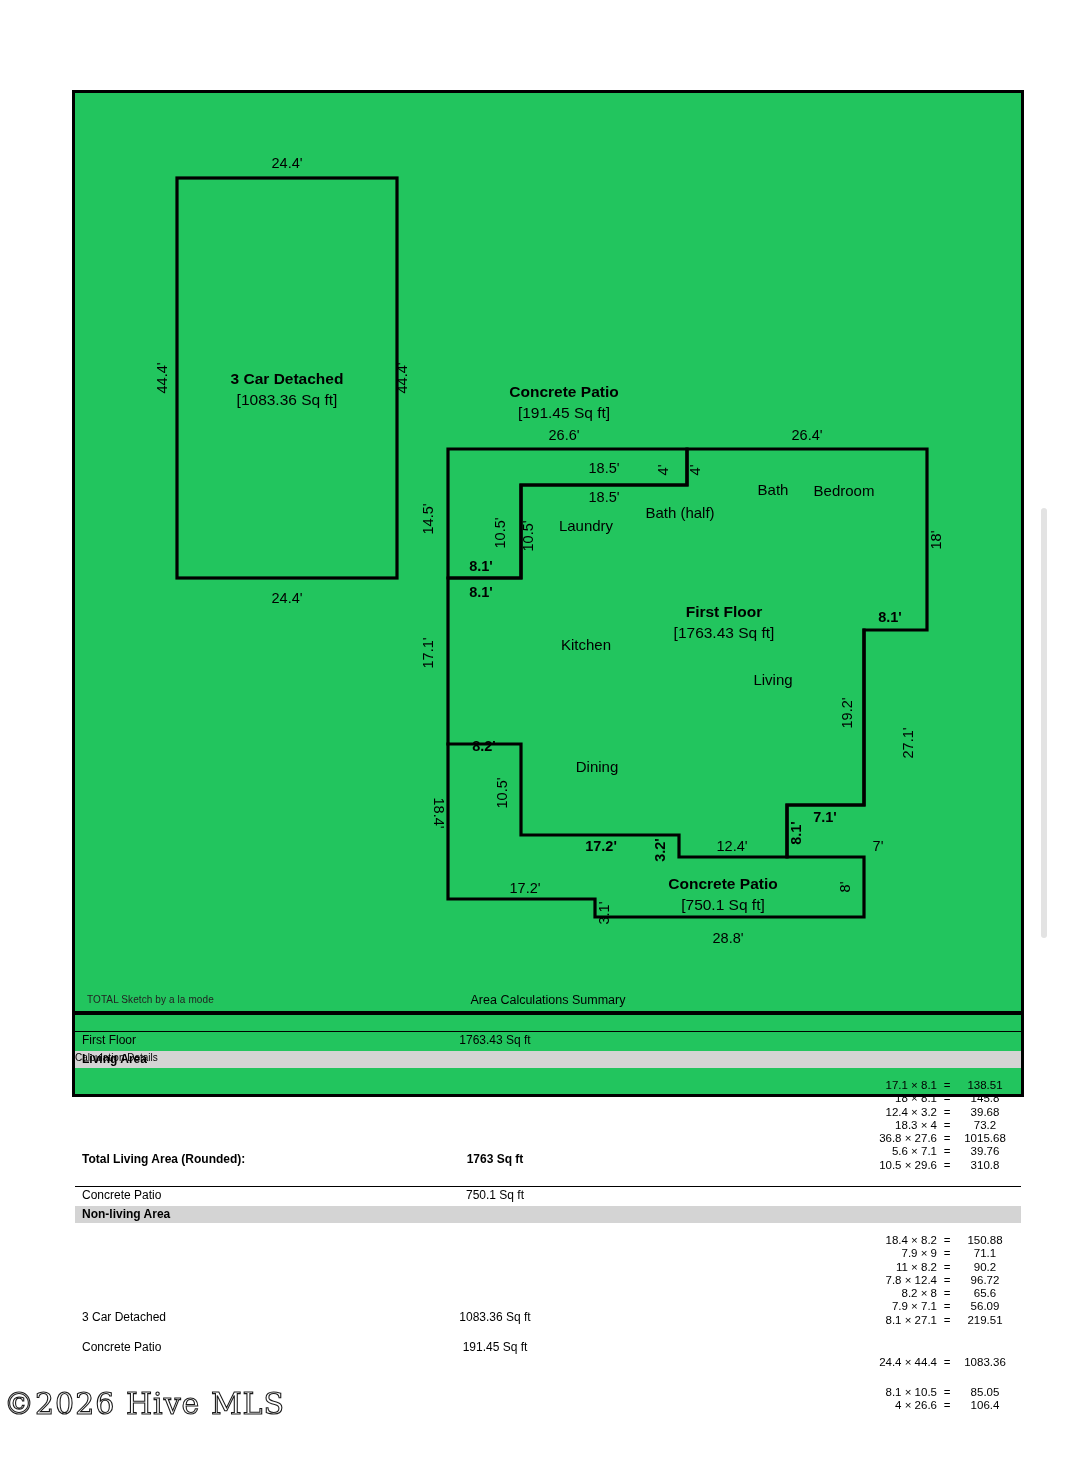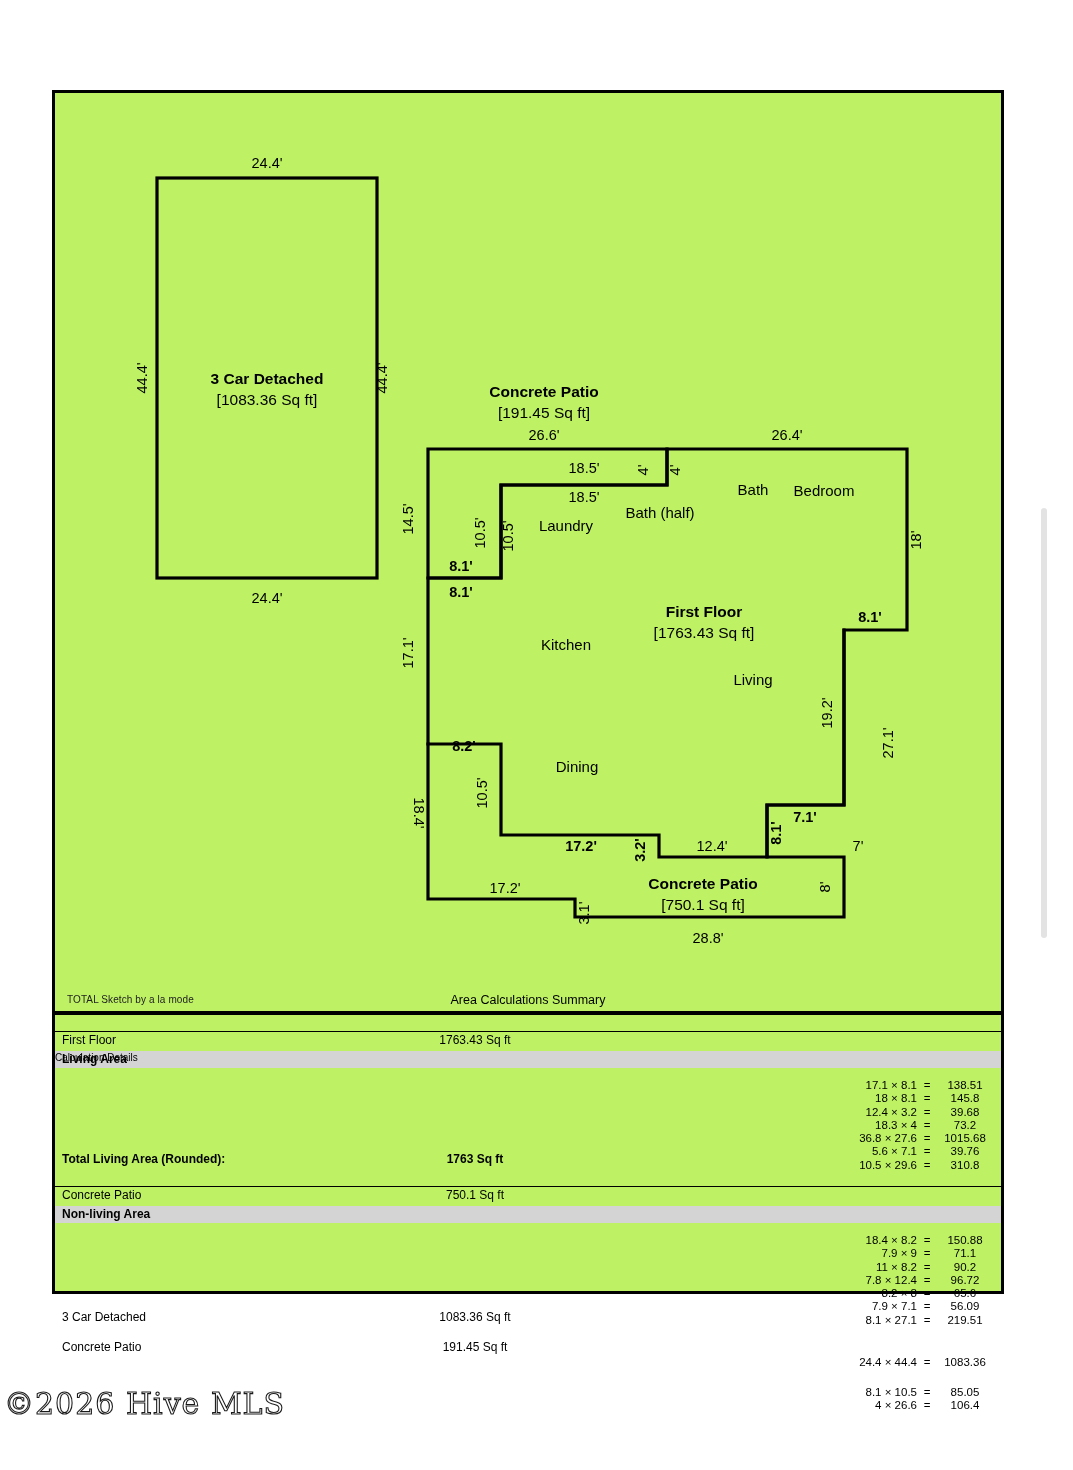--- a/index.html
+++ b/index.html
@@ -6,22 +6,22 @@
   html,body{margin:0;padding:0;background:#ffffff;}
   body{
     width:1073px;height:1470px;position:relative;overflow:hidden;
     font-family:"Liberation Sans","DejaVu Sans",sans-serif;
     color:#000;
   }
   #page{position:absolute;left:0;top:0;width:1073px;height:1470px;background:#fff;}
 
   
   #sheet{
-    position:absolute;left:52px;top:90px;width:952px;height:1204px;
-    border:3px solid #000;background:#bef264;box-sizing:border-box;
+    position:absolute;left:72px;top:90px;width:952px;height:1007px;
+    border:3px solid #000;background:#22c55e;box-sizing:border-box;
   }
 
   
   #sketch{position:absolute;left:0;top:0;width:946px;height:900px;}
   #sketch svg{display:block;}
 
   .dimtxt{font-family:"Liberation Sans","DejaVu Sans",sans-serif;font-size:14.5px;fill:#000;}
   .dimtxt-b{font-family:"Liberation Sans","DejaVu Sans",sans-serif;font-size:14.5px;fill:#000;font-weight:bold;}
   .roomtxt{font-family:"Liberation Sans","DejaVu Sans",sans-serif;font-size:15px;fill:#000;}
   .areatitle{font-family:"Liberation Sans","DejaVu Sans",sans-serif;font-size:15.5px;fill:#000;font-weight:bold;}

